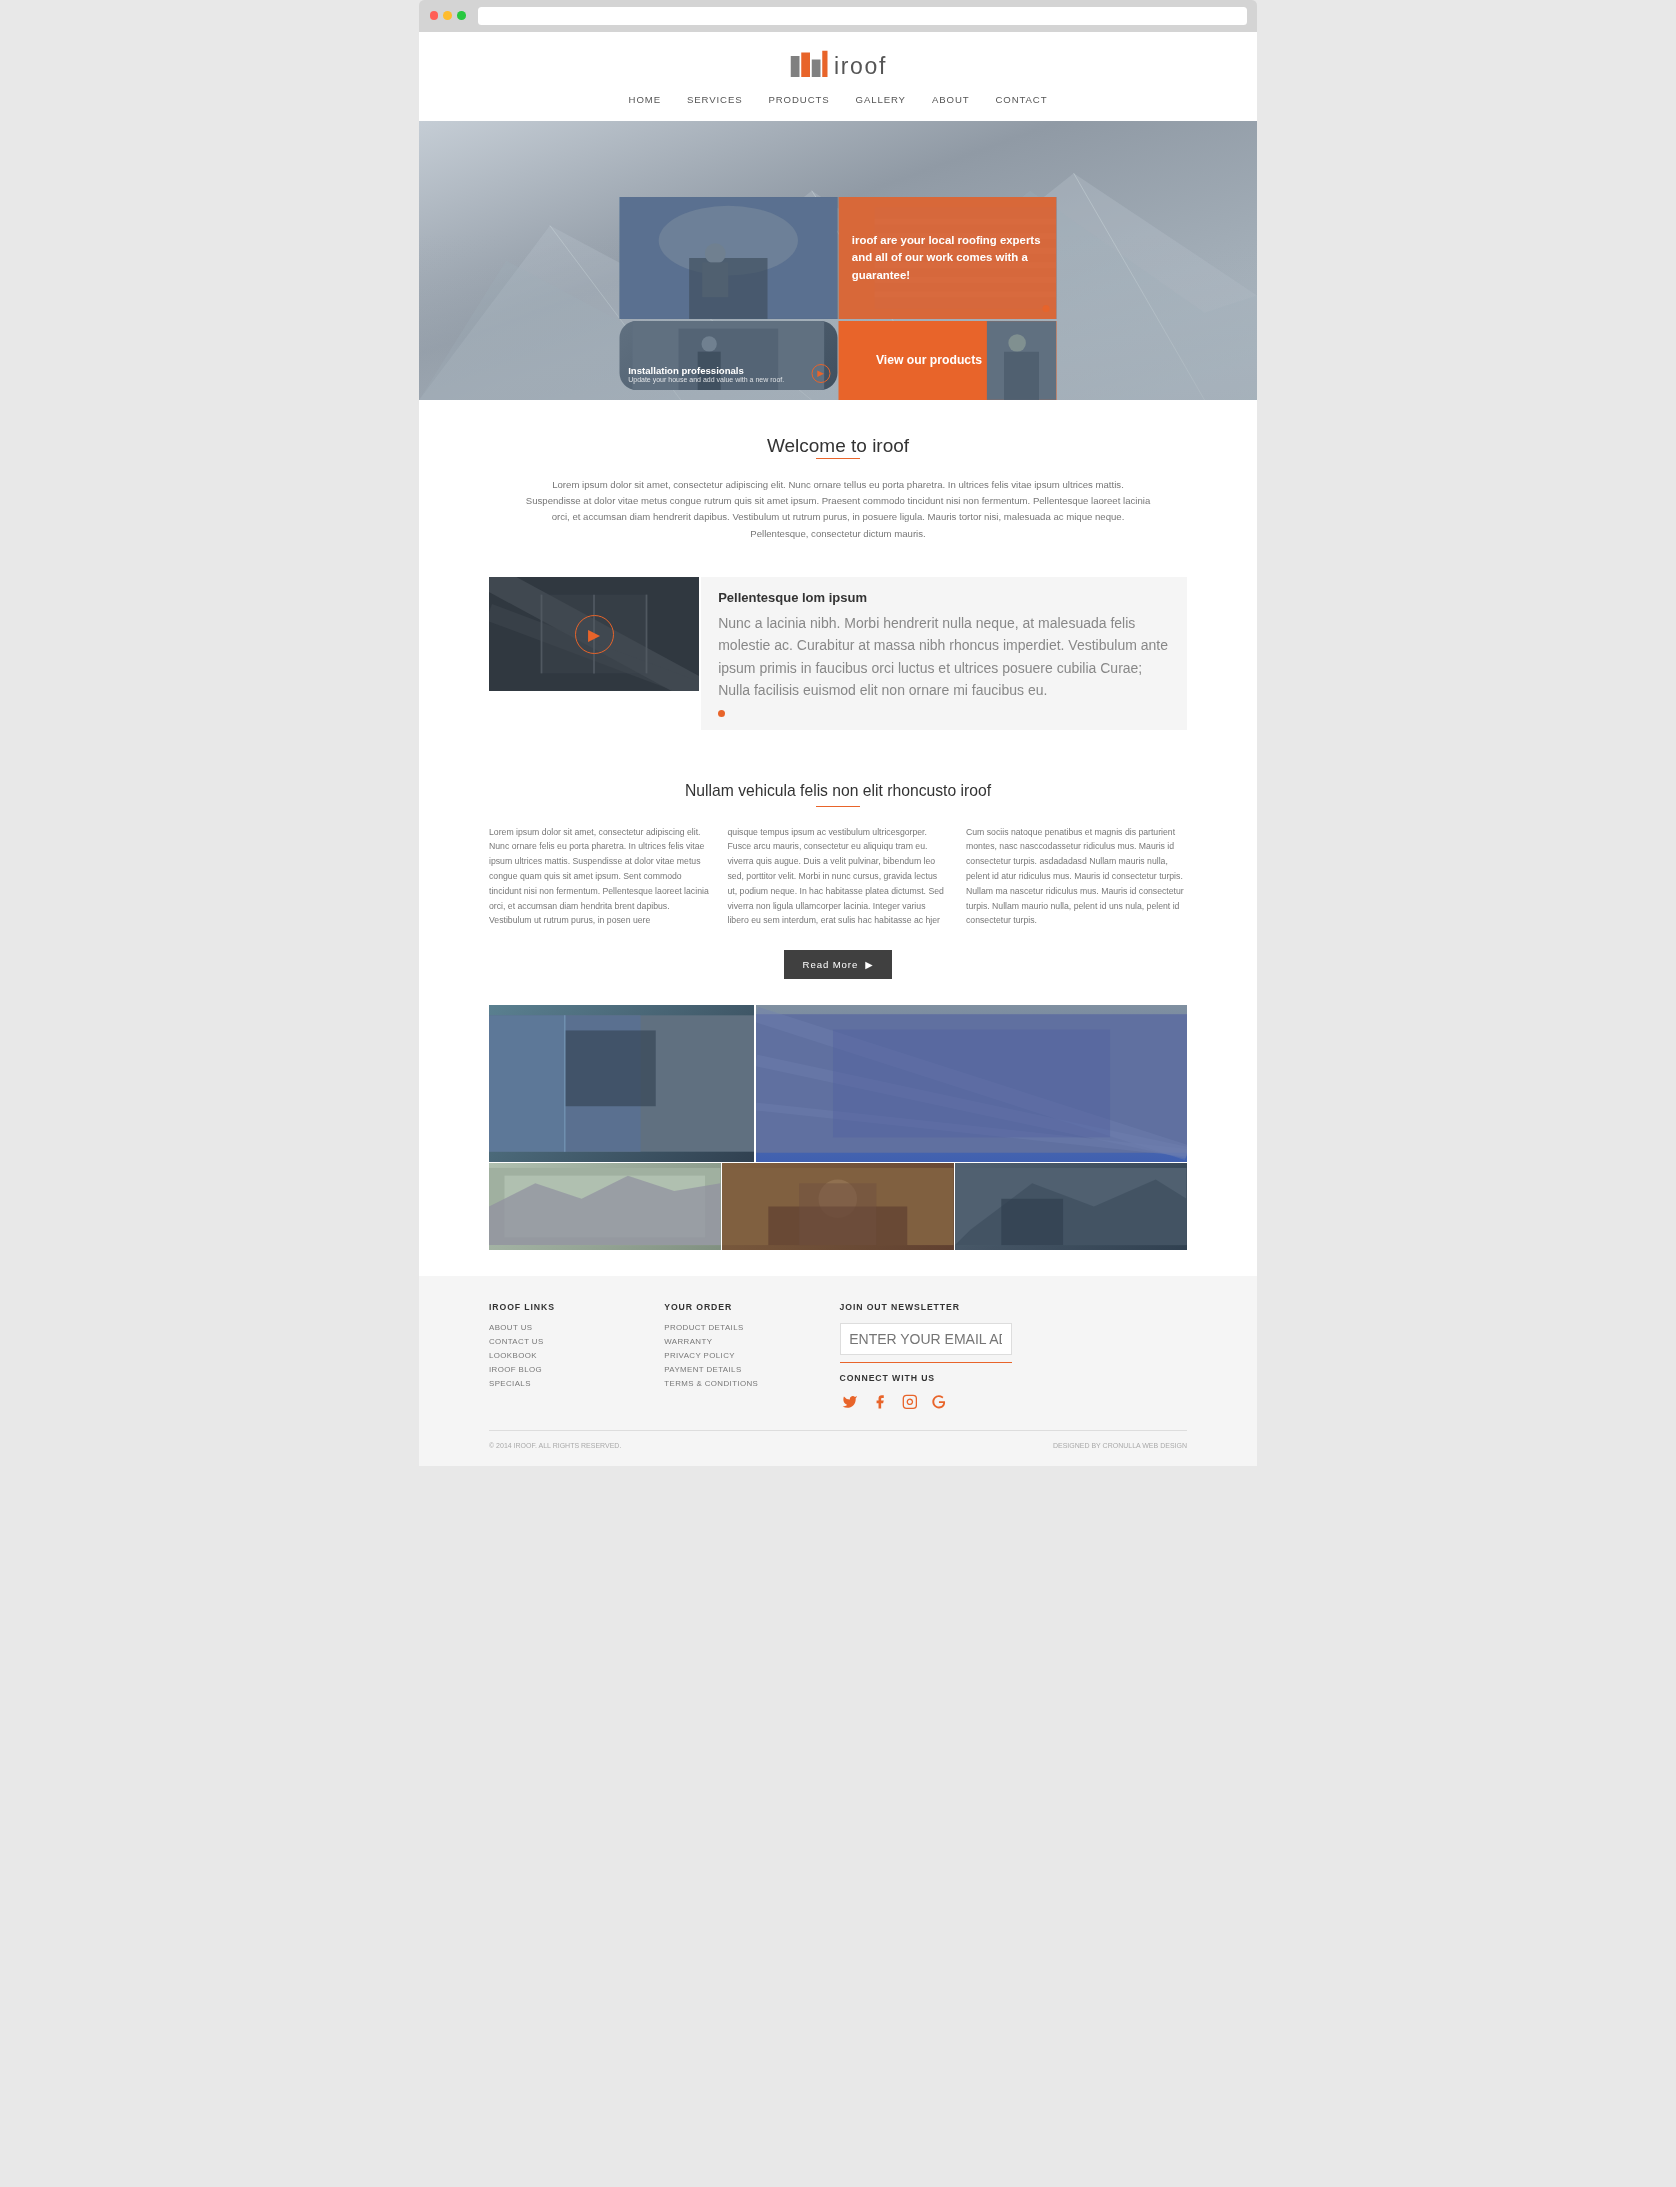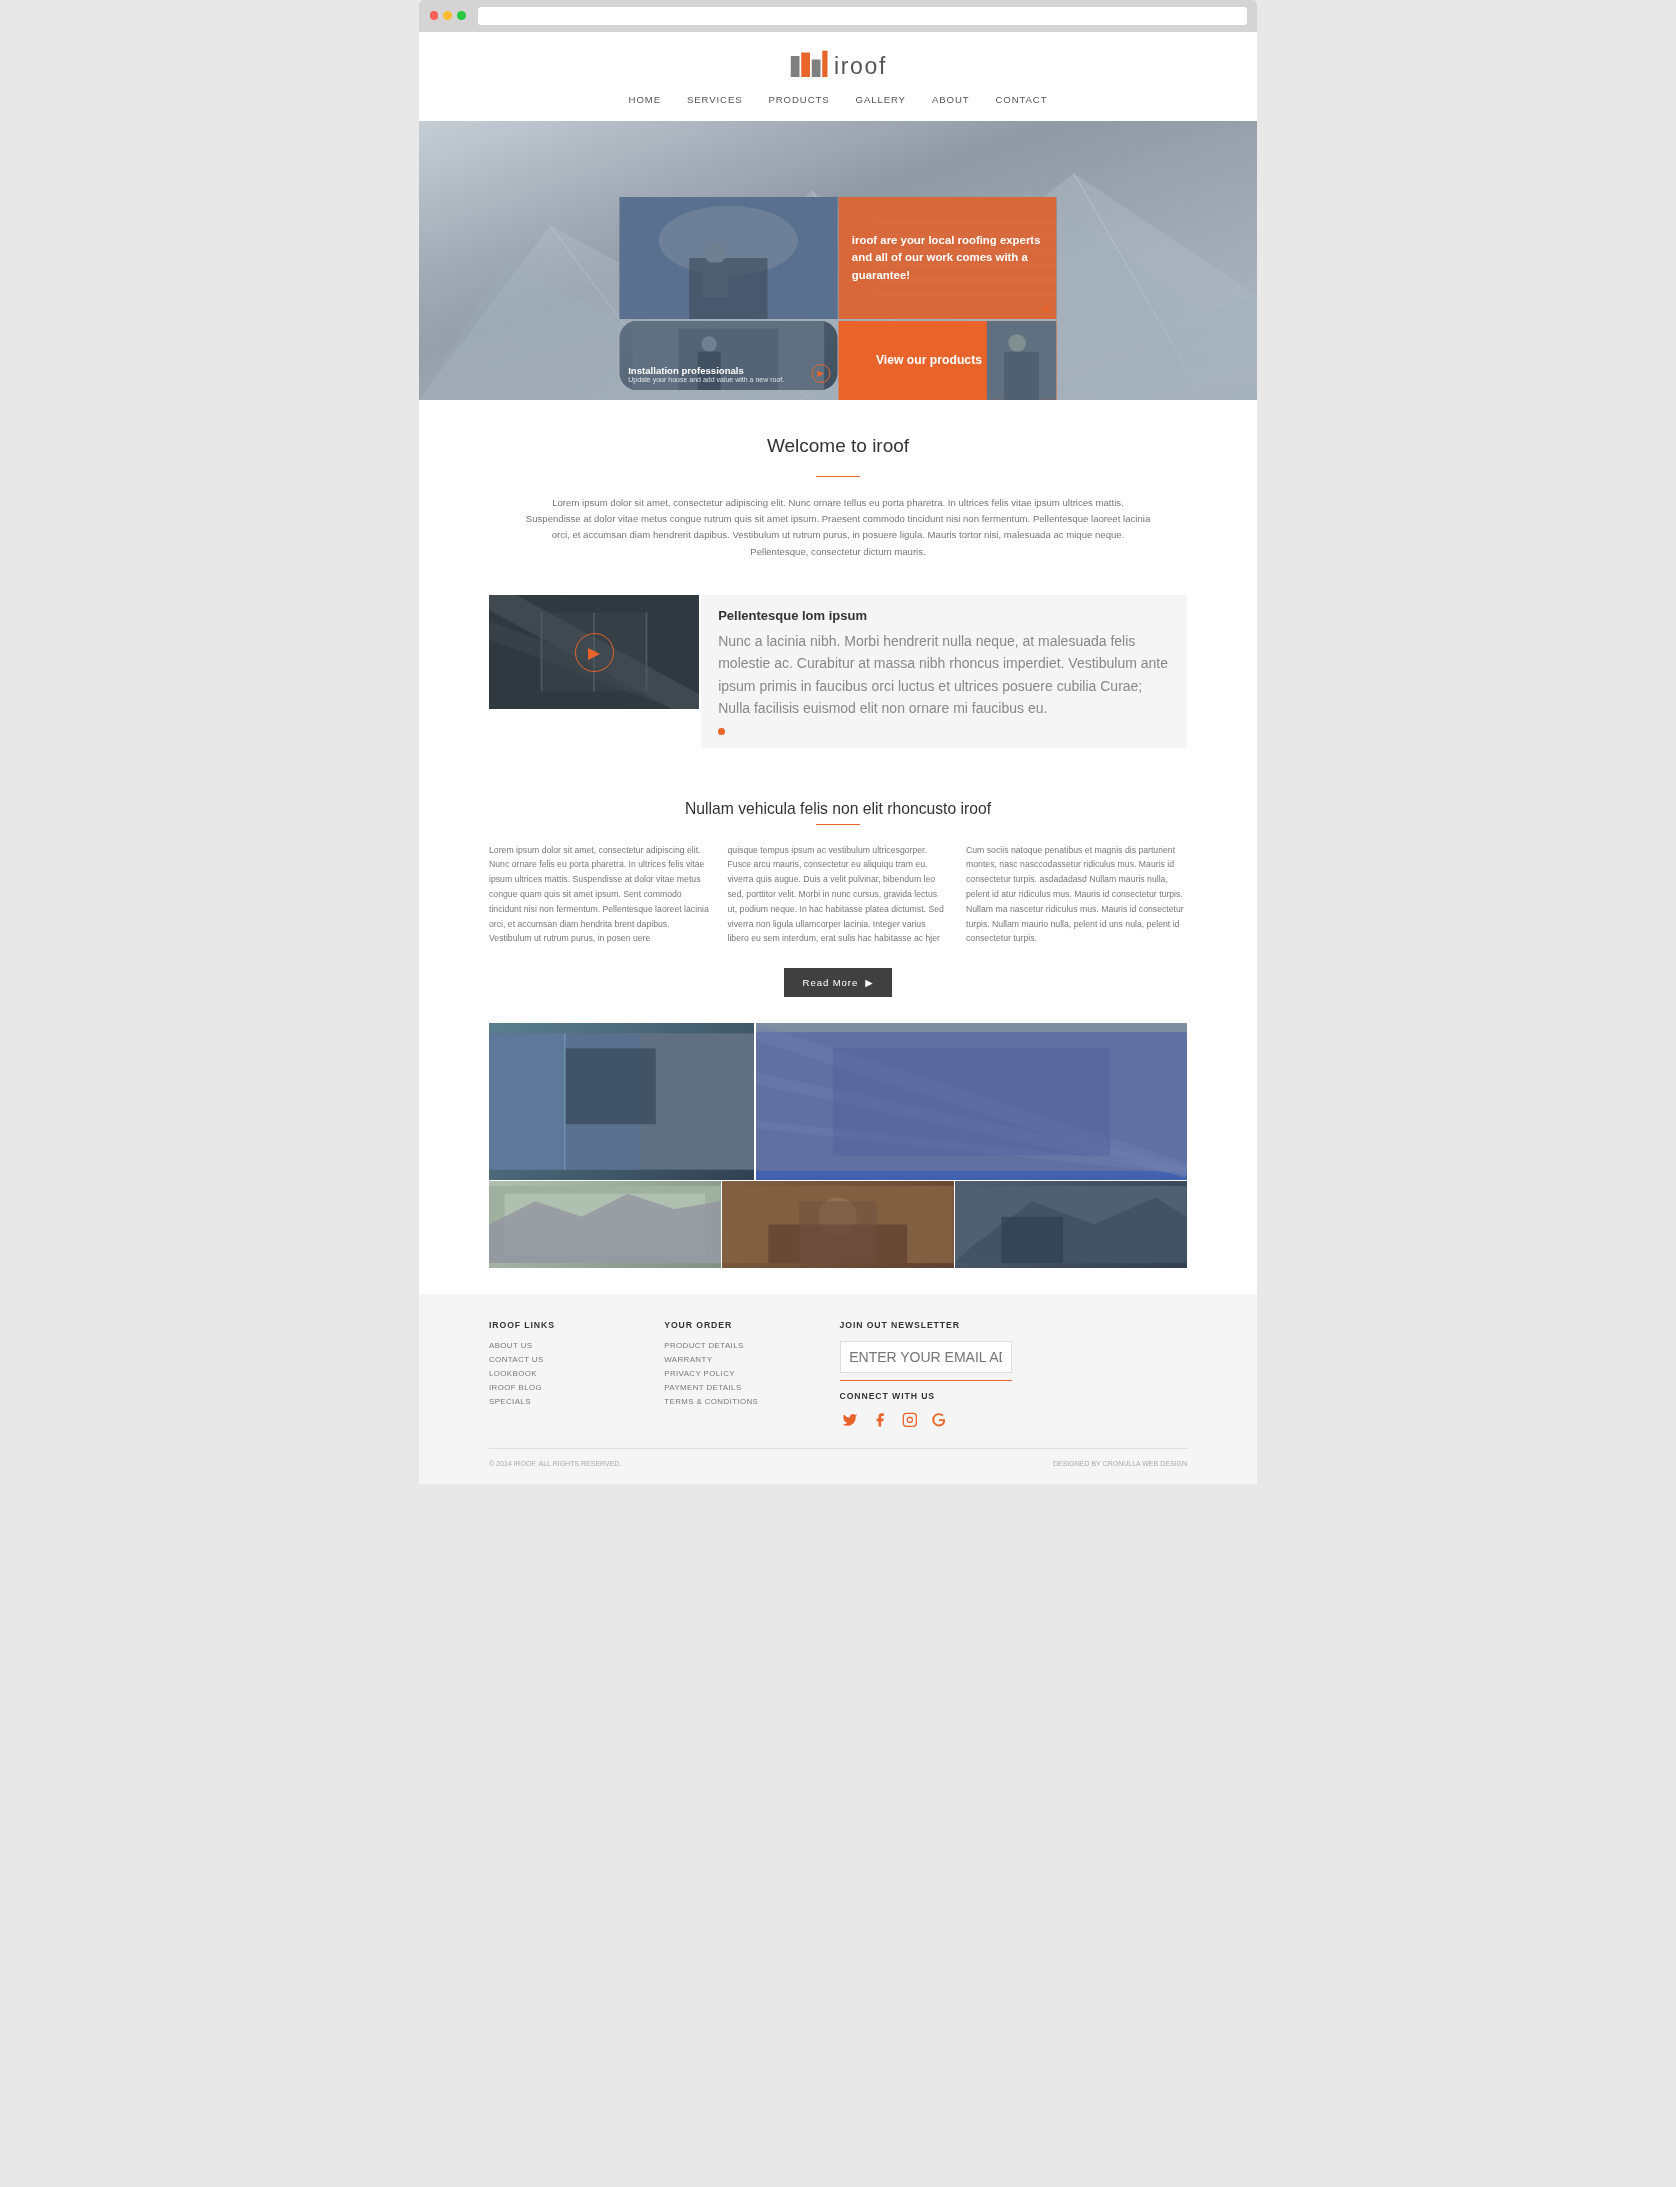--- a/index.html
+++ b/index.html
@@ -87,21 +87,21 @@
 
     
     .welcome-section {
       text-align: center;
       padding: 35px 105px;
     }
     .welcome-title {
       font-size: 19px;
       font-weight: 300;
       color: #333;
-      margin-bottom: 19px;
+      margin-bottom: 1px;
     }
     .orange-divider {
       width: 44px;
       height: 1.7px;
       background: #e8642a;
       margin: 0 auto 17.5px;
     }
     .welcome-text {
       font-size: 9.6px;
       color: #777;

